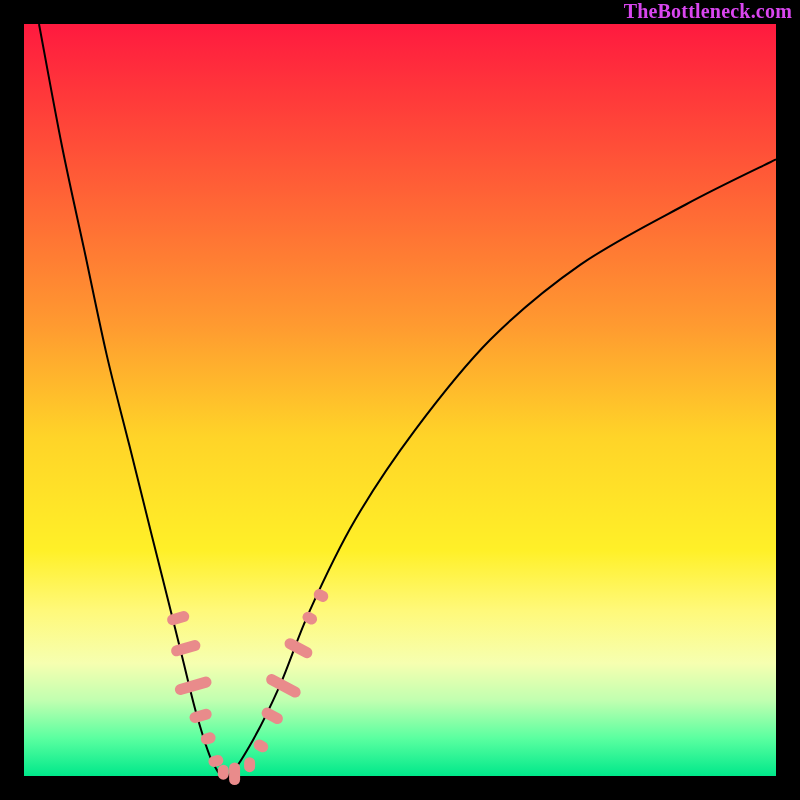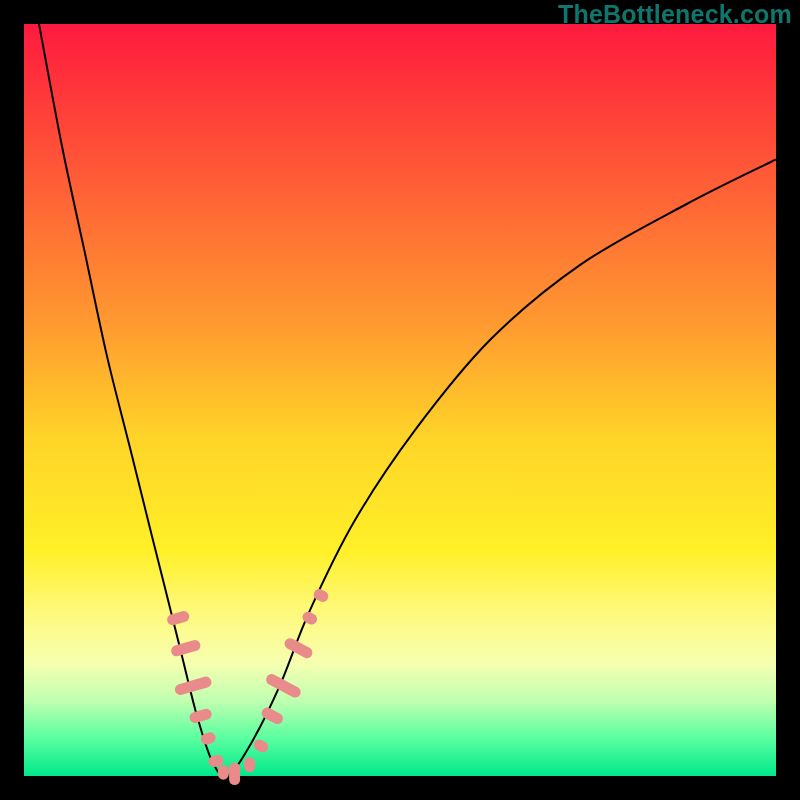--- a/index.html
+++ b/index.html
@@ -35,24 +35,24 @@
       #f6ffb0 85%,
       #c0ffb0 90%,
       #5affa0 95%,
       #00e88a 100%
     );
   }
   .watermark {
     position: absolute;
     top: 0px;
     right: 8px;
-    font-family: Liberation Sans, sans-serif;
-    font-size: 25px;
+    font-family: Liberation Serif, serif;
+    font-size: 20px;
     font-weight: 600;
-    color: #0f766e;
+    color: #d946ef;
     letter-spacing: 0.2px;
     user-select: none;
   }
   svg.curve-layer {
     position: absolute;
     left: 0;
     top: 0;
     width: 752px;
     height: 752px;
     overflow: visible;

